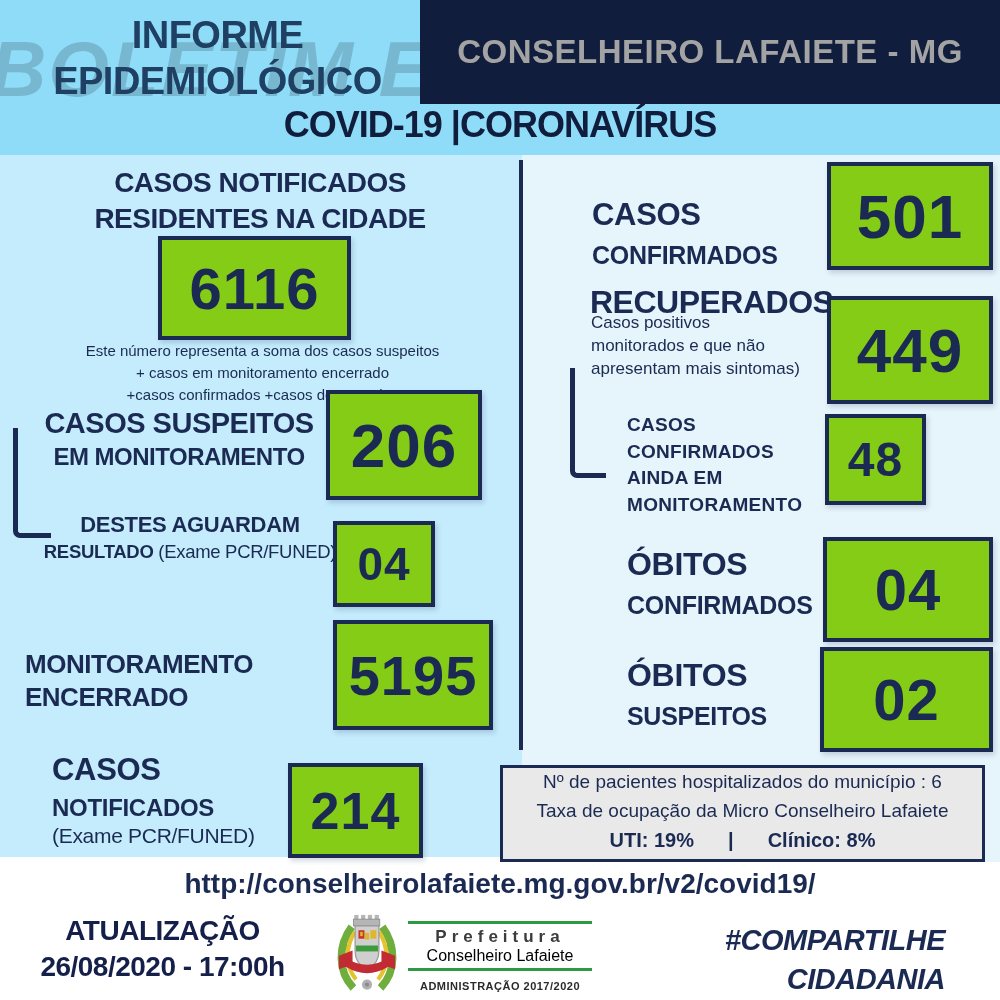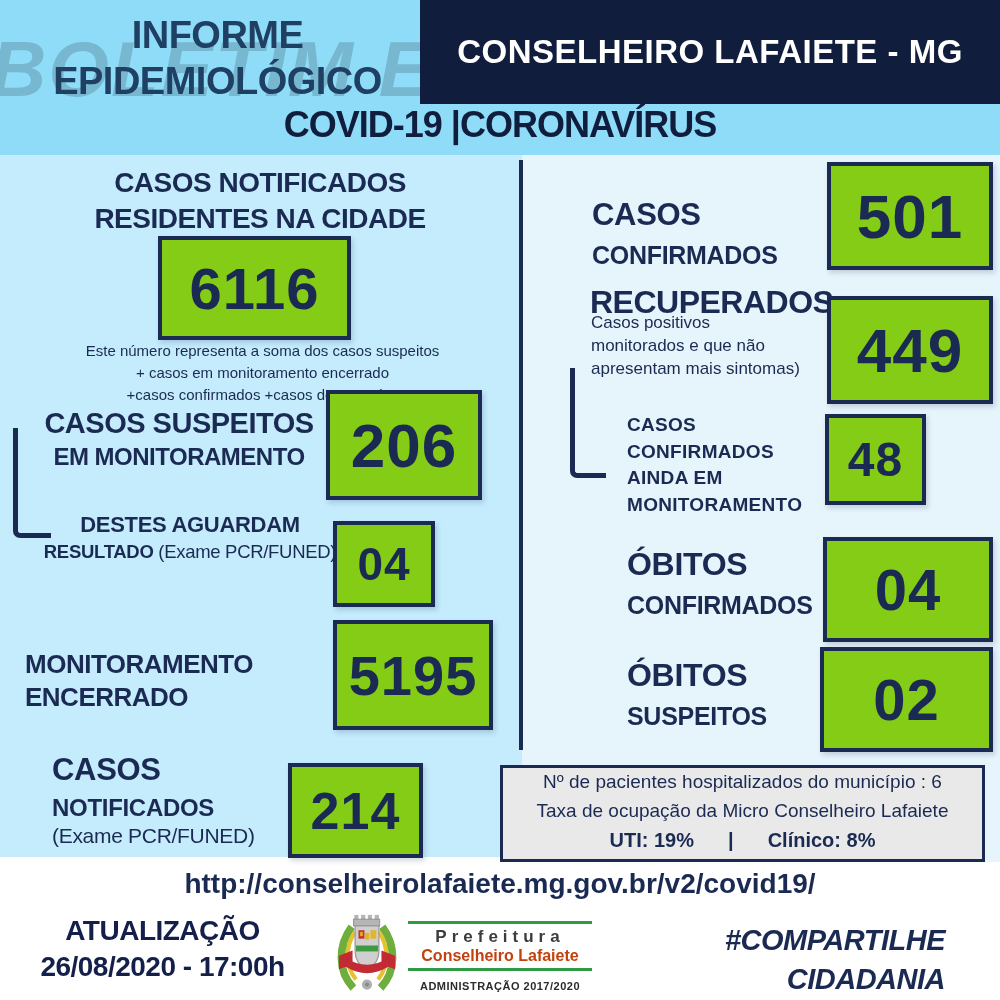--- a/index.html
+++ b/index.html
@@ -8,21 +8,21 @@
 
   
   #top-banner { position:absolute; left:0; top:0; width:1000px; height:155px; background:#8edcf7; overflow:hidden; }
   #watermark { position:absolute; left:-10px; top:24px; width:460px; overflow:hidden; white-space:nowrap;
                font-size:78px; font-style:italic; font-weight:bold; letter-spacing:2px;
                color:rgba(70,105,128,0.32); }
   #main-title { position:absolute; left:0; top:12px; width:435px; text-align:center;
                 font-size:38px; font-weight:bold; color:#1f3f63; line-height:1.22; letter-spacing:-0.5px; }
   #city-banner { position:absolute; left:420px; top:0; width:580px; height:104px; background:#111d3d;
                  display:flex; align-items:center; justify-content:center;
-                 color:#ffffff; font-size:33px; font-weight:bold; letter-spacing:0.5px; }
+                 color:#a3a3a3; font-size:33px; font-weight:bold; letter-spacing:0.5px; }
   #covid-subtitle { position:absolute; left:0; top:104px; width:1000px; height:51px;
                     display:flex; justify-content:center;
                     font-size:36px; font-weight:bold; color:#111d3d; letter-spacing:-1px; }
 
   
   #main-left  { position:absolute; left:0;    top:155px; width:522px; height:702px; background:#c4ecfd; }
   #main-right { position:absolute; left:522px; top:155px; width:478px; height:707px; background:#e6f4fb; }
   #divider    { position:absolute; left:519px; top:160px; width:4px; height:590px; background:#1b2a52; }
 
   .navy { color:#1b2a52; }
@@ -86,21 +86,21 @@
   #hospital-box .hline3 { font-size:20px; font-weight:bold; display:flex; gap:34px; }
 
   
   #url { left:0; top:868px; width:1000px; text-align:center; font-size:28px; font-weight:bold; }
   #update { left:35px; top:913px; width:255px; text-align:center; font-size:28px; font-weight:bold;
             line-height:1.28; color:#15204a; letter-spacing:-0.5px; }
   #crest { position:absolute; left:333px; top:911px; width:68px; height:86px; }
   #logo-text { position:absolute; left:408px; top:921px; width:184px; text-align:center; }
   .logo-rule { height:3px; background:#2e9b44; }
   #logo-l1 { font-size:17px; font-weight:bold; color:#3c3c3c; letter-spacing:5px; margin-top:3px; }
-  #logo-l2 { font-size:16px; font-weight:bold; color:#c2410c; margin-bottom:3px; }
+  #logo-l2 { font-size:16px; font-weight:normal; color:#000000; margin-bottom:3px; }
   #logo-l3 { font-size:11px; font-weight:bold; color:#2b2b2b; margin-top:9px; letter-spacing:0.5px; }
   #hashtag { left:695px; top:921px; width:250px; text-align:right; font-style:italic; font-weight:bold;
              font-size:29px; line-height:1.33; letter-spacing:-0.5px; }
 </style>
 </head>
 <body>
 
 <div id="page">
 
   <div id="top-banner">

